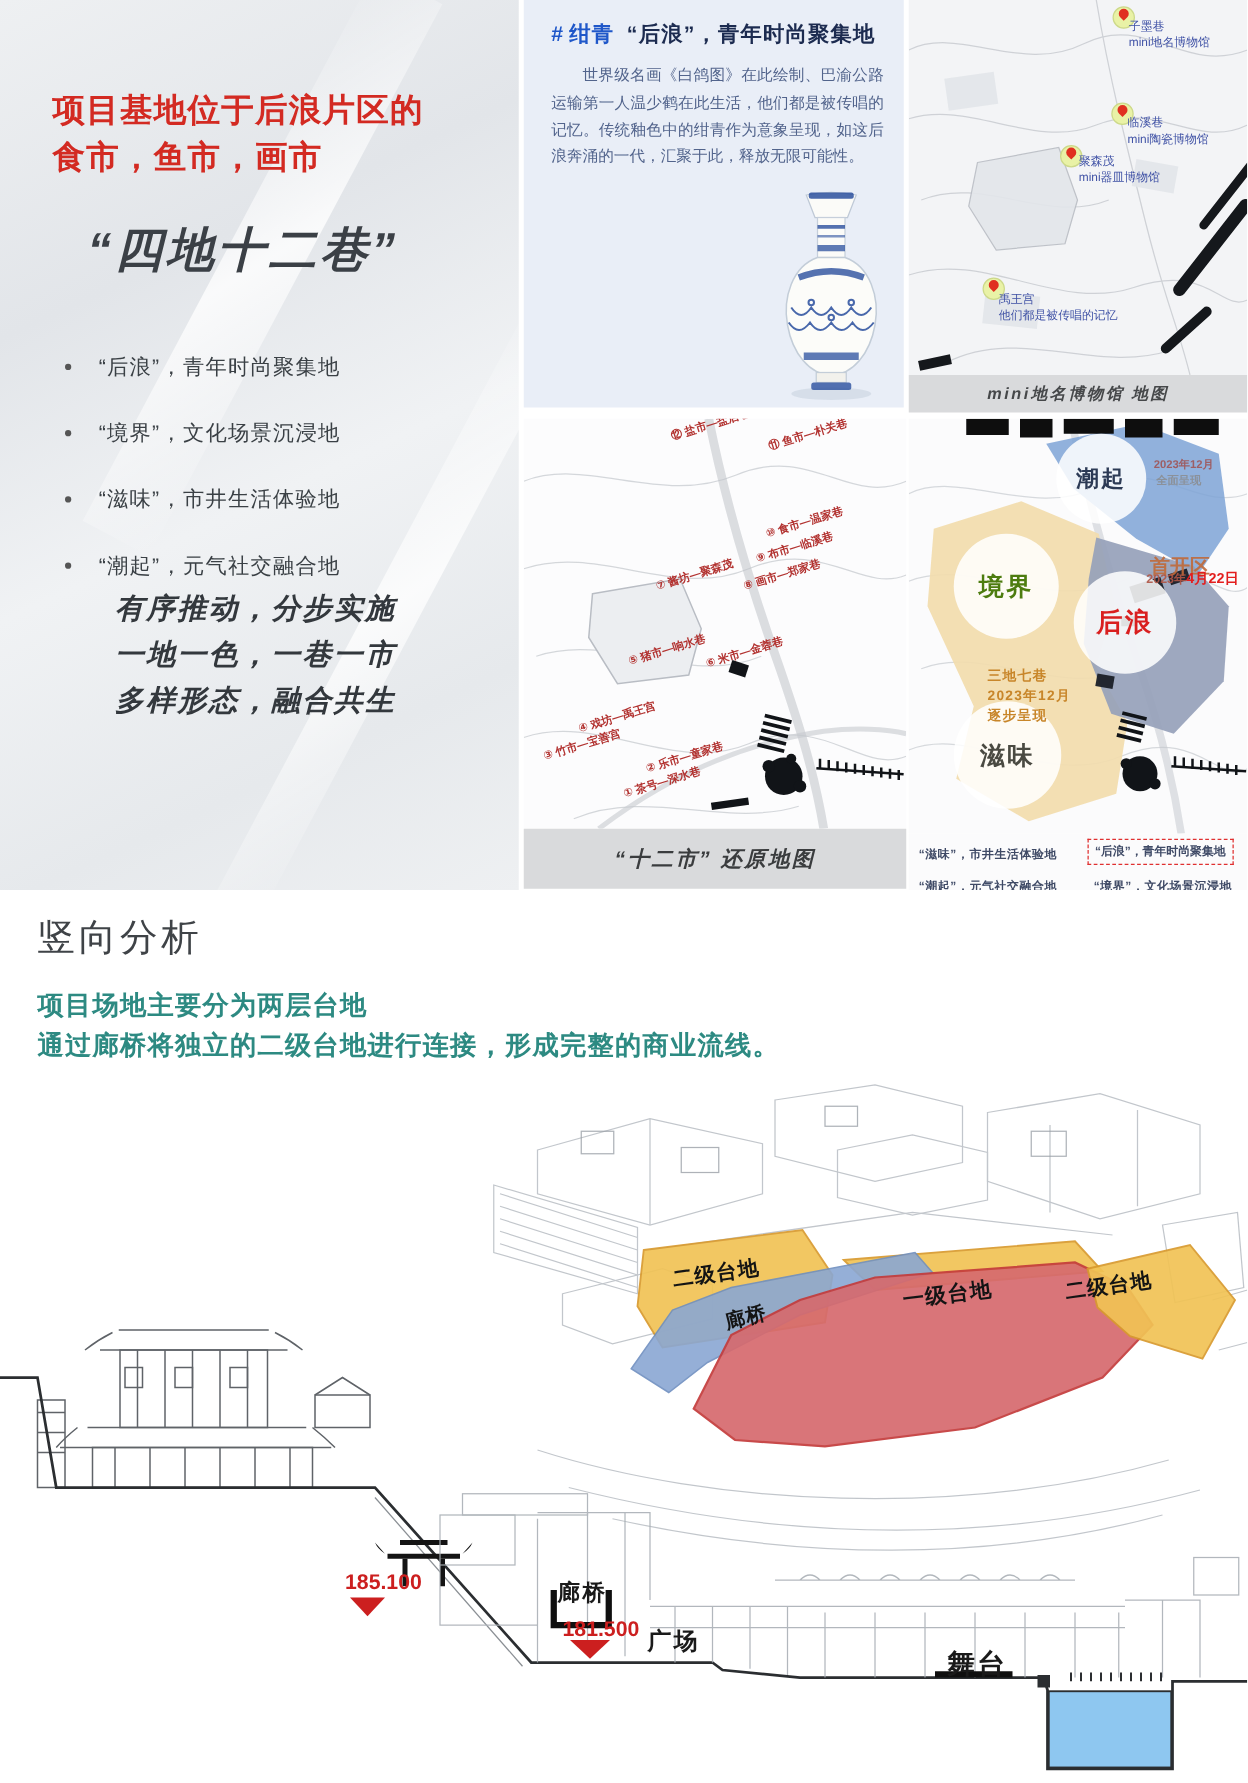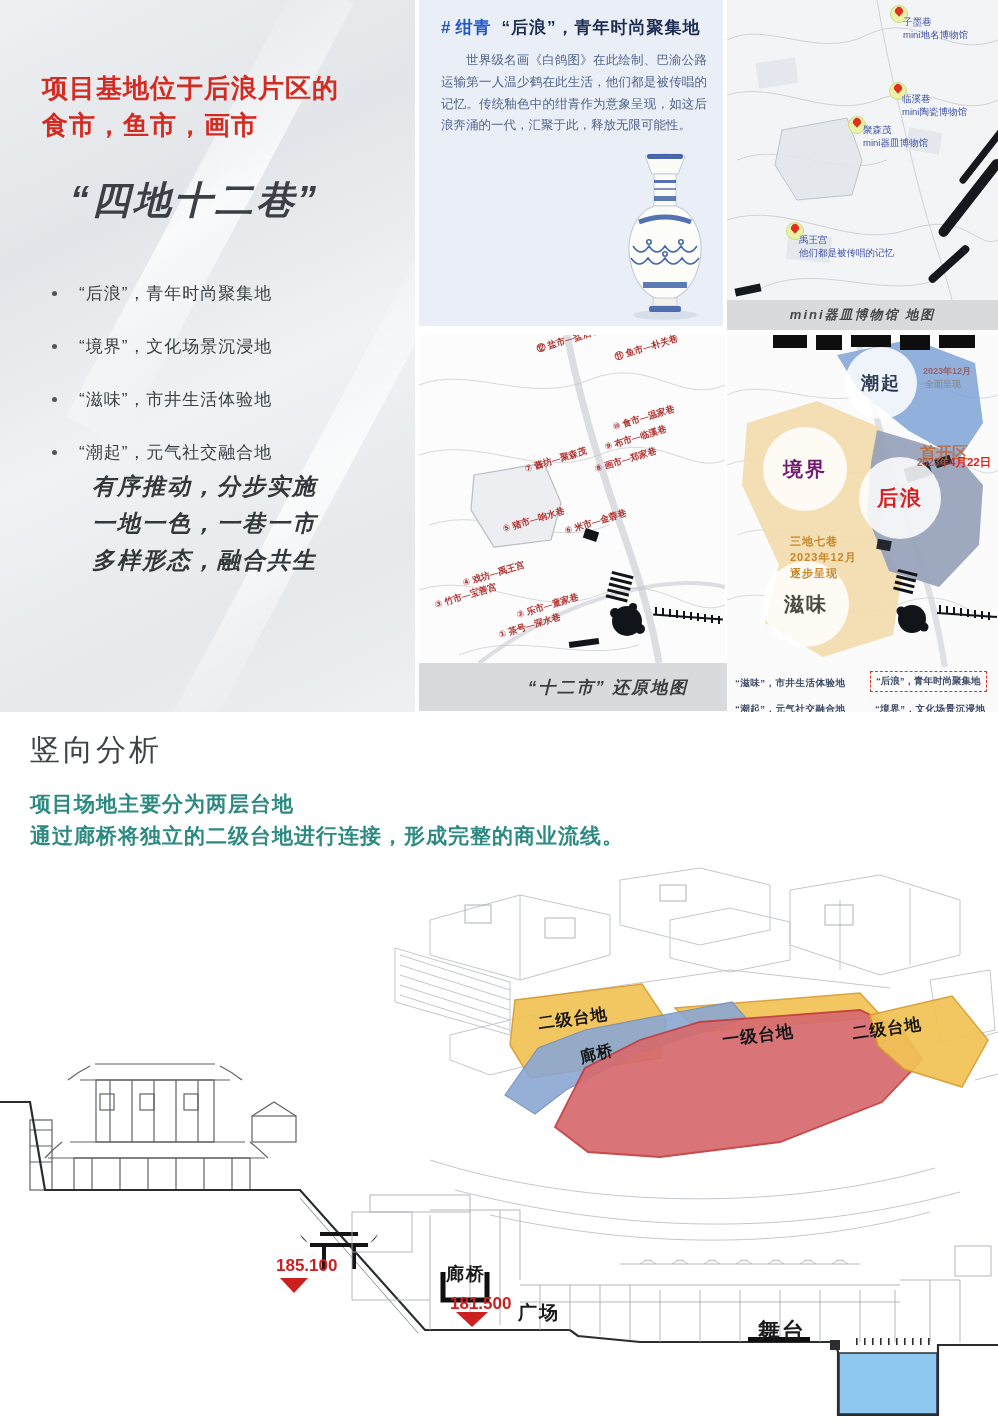--- a/index.html
+++ b/index.html
@@ -30,21 +30,21 @@
   .museum-map{left:727px;top:0;width:271px;height:300px;background:#f3f4f6;overflow:hidden;}
   .caption-bar{background:#d9dadc;display:flex;align-items:center;justify-content:center;
     font-style:italic;font-weight:800;color:#46484a;}
   .museum-caption{left:727px;top:300px;width:271px;height:30px;font-size:13px;letter-spacing:2px;}
   .pin{position:absolute;width:16px;height:16px;border-radius:50%;background:#e9f2a6;border:1px solid #cdd98a;}
   .pin::after{content:"";position:absolute;left:4px;top:1px;width:8px;height:8px;border-radius:50% 50% 50% 0;background:#e03020;transform:rotate(-45deg);}
   .pin-label{position:absolute;font-size:9.5px;font-weight:400;color:#3f51a5;line-height:12.5px;white-space:nowrap;}
 
   
   .twelve-map{left:419px;top:335px;width:306px;height:328px;background:#fcfcfd;overflow:hidden;}
-  .twelve-caption{left:419px;top:663px;width:306px;height:48px;font-size:17px;letter-spacing:2px;color:#3a3c3e;padding-left:36px;}
+  .twelve-caption{left:419px;top:663px;width:306px;height:48px;font-size:17px;letter-spacing:2px;color:#3a3c3e;}
   .mk-label{position:absolute;font-size:9px;font-weight:700;color:#b23230;white-space:nowrap;transform:rotate(-17deg);transform-origin:left center;}
 
   
   .zones-map{left:727px;top:335px;width:271px;height:332px;background:#fbfbfc;overflow:hidden;}
   .clip-blocks{position:absolute;left:46px;top:0;display:flex;gap:9px;}
   .clip-blocks span{display:block;background:#0e0e0e;}
   .zone-circle{position:absolute;border-radius:50%;background:rgba(255,255,255,.86);display:flex;align-items:center;justify-content:center;font-weight:800;letter-spacing:2px;}
   .zone-note{position:absolute;white-space:nowrap;font-weight:700;}
   .legend-band{left:727px;top:667px;width:271px;height:45px;background:#fbfbfc;overflow:hidden;}
   .legend-item{position:absolute;font-size:9.5px;font-weight:700;color:#3f4a66;white-space:nowrap;letter-spacing:.5px;}
@@ -162,21 +162,21 @@
     <div class="pin-label" style="left:136px;top:124px;">
       <div>聚森茂</div>
       <div>mini器皿博物馆</div>
     </div>
     <div class="pin" style="left:59px;top:222px;"></div>
     <div class="pin-label" style="left:72px;top:234px;">
       <div>禹王宫</div>
       <div>他们都是被传唱的记忆</div>
     </div>
   </div>
-  <div class="abs caption-bar museum-caption">mini器皿博物馆 地图</div>
+  <div class="abs caption-bar museum-caption">mini地名博物馆 地图</div>
 
   <div class="abs twelve-map">
     <svg width="306" height="328" viewBox="0 0 306 328">
       <g stroke="#d2d5d9" stroke-width="1" fill="none" opacity="0.95">
         <path d="M0,50 C50,30 110,70 170,45 S260,70 306,50"></path>
         <path d="M0,120 C60,100 120,145 180,120 S270,140 306,125"></path>
         <path d="M10,190 C70,170 130,215 190,190"></path>
         <path d="M0,255 C60,235 120,285 180,260 S270,285 306,270"></path>
         <path d="M40,320 C100,295 160,328 220,310"></path>
       </g>
@@ -275,21 +275,21 @@
       <span style="width:34px;height:13px;"></span>
         <span style="width:26px;height:15px;"></span>
       <span style="width:40px;height:12px;"></span>
         <span style="width:30px;height:15px;"></span>
       <span style="width:36px;height:13px;"></span>
     </div>
 
     <div class="zone-circle" style="left:118px;top:12px;width:72px;height:72px;font-size:18px;color:#2c3a55;">
         <span>潮起</span>
       </div>
-    <div class="zone-circle" style="left:36px;top:92px;width:84px;height:84px;font-size:20px;color:#701a75;">
+    <div class="zone-circle" style="left:36px;top:92px;width:84px;height:84px;font-size:20px;color:#4d7c0f;">
         <span>境界</span>
       </div>
     <div class="zone-circle" style="left:36px;top:226px;width:86px;height:86px;font-size:20px;color:#4a4a42;">
         <span>滋味</span>
       </div>
     <div class="zone-circle" style="left:132px;top:122px;width:82px;height:82px;font-size:21px;color:#d91f1f;">
         <span>后浪</span>
       </div>
 
     <div class="zone-note" style="left:196px;top:30px;font-size:9px;color:#a05050;opacity:.85;">2023年12月</div>

